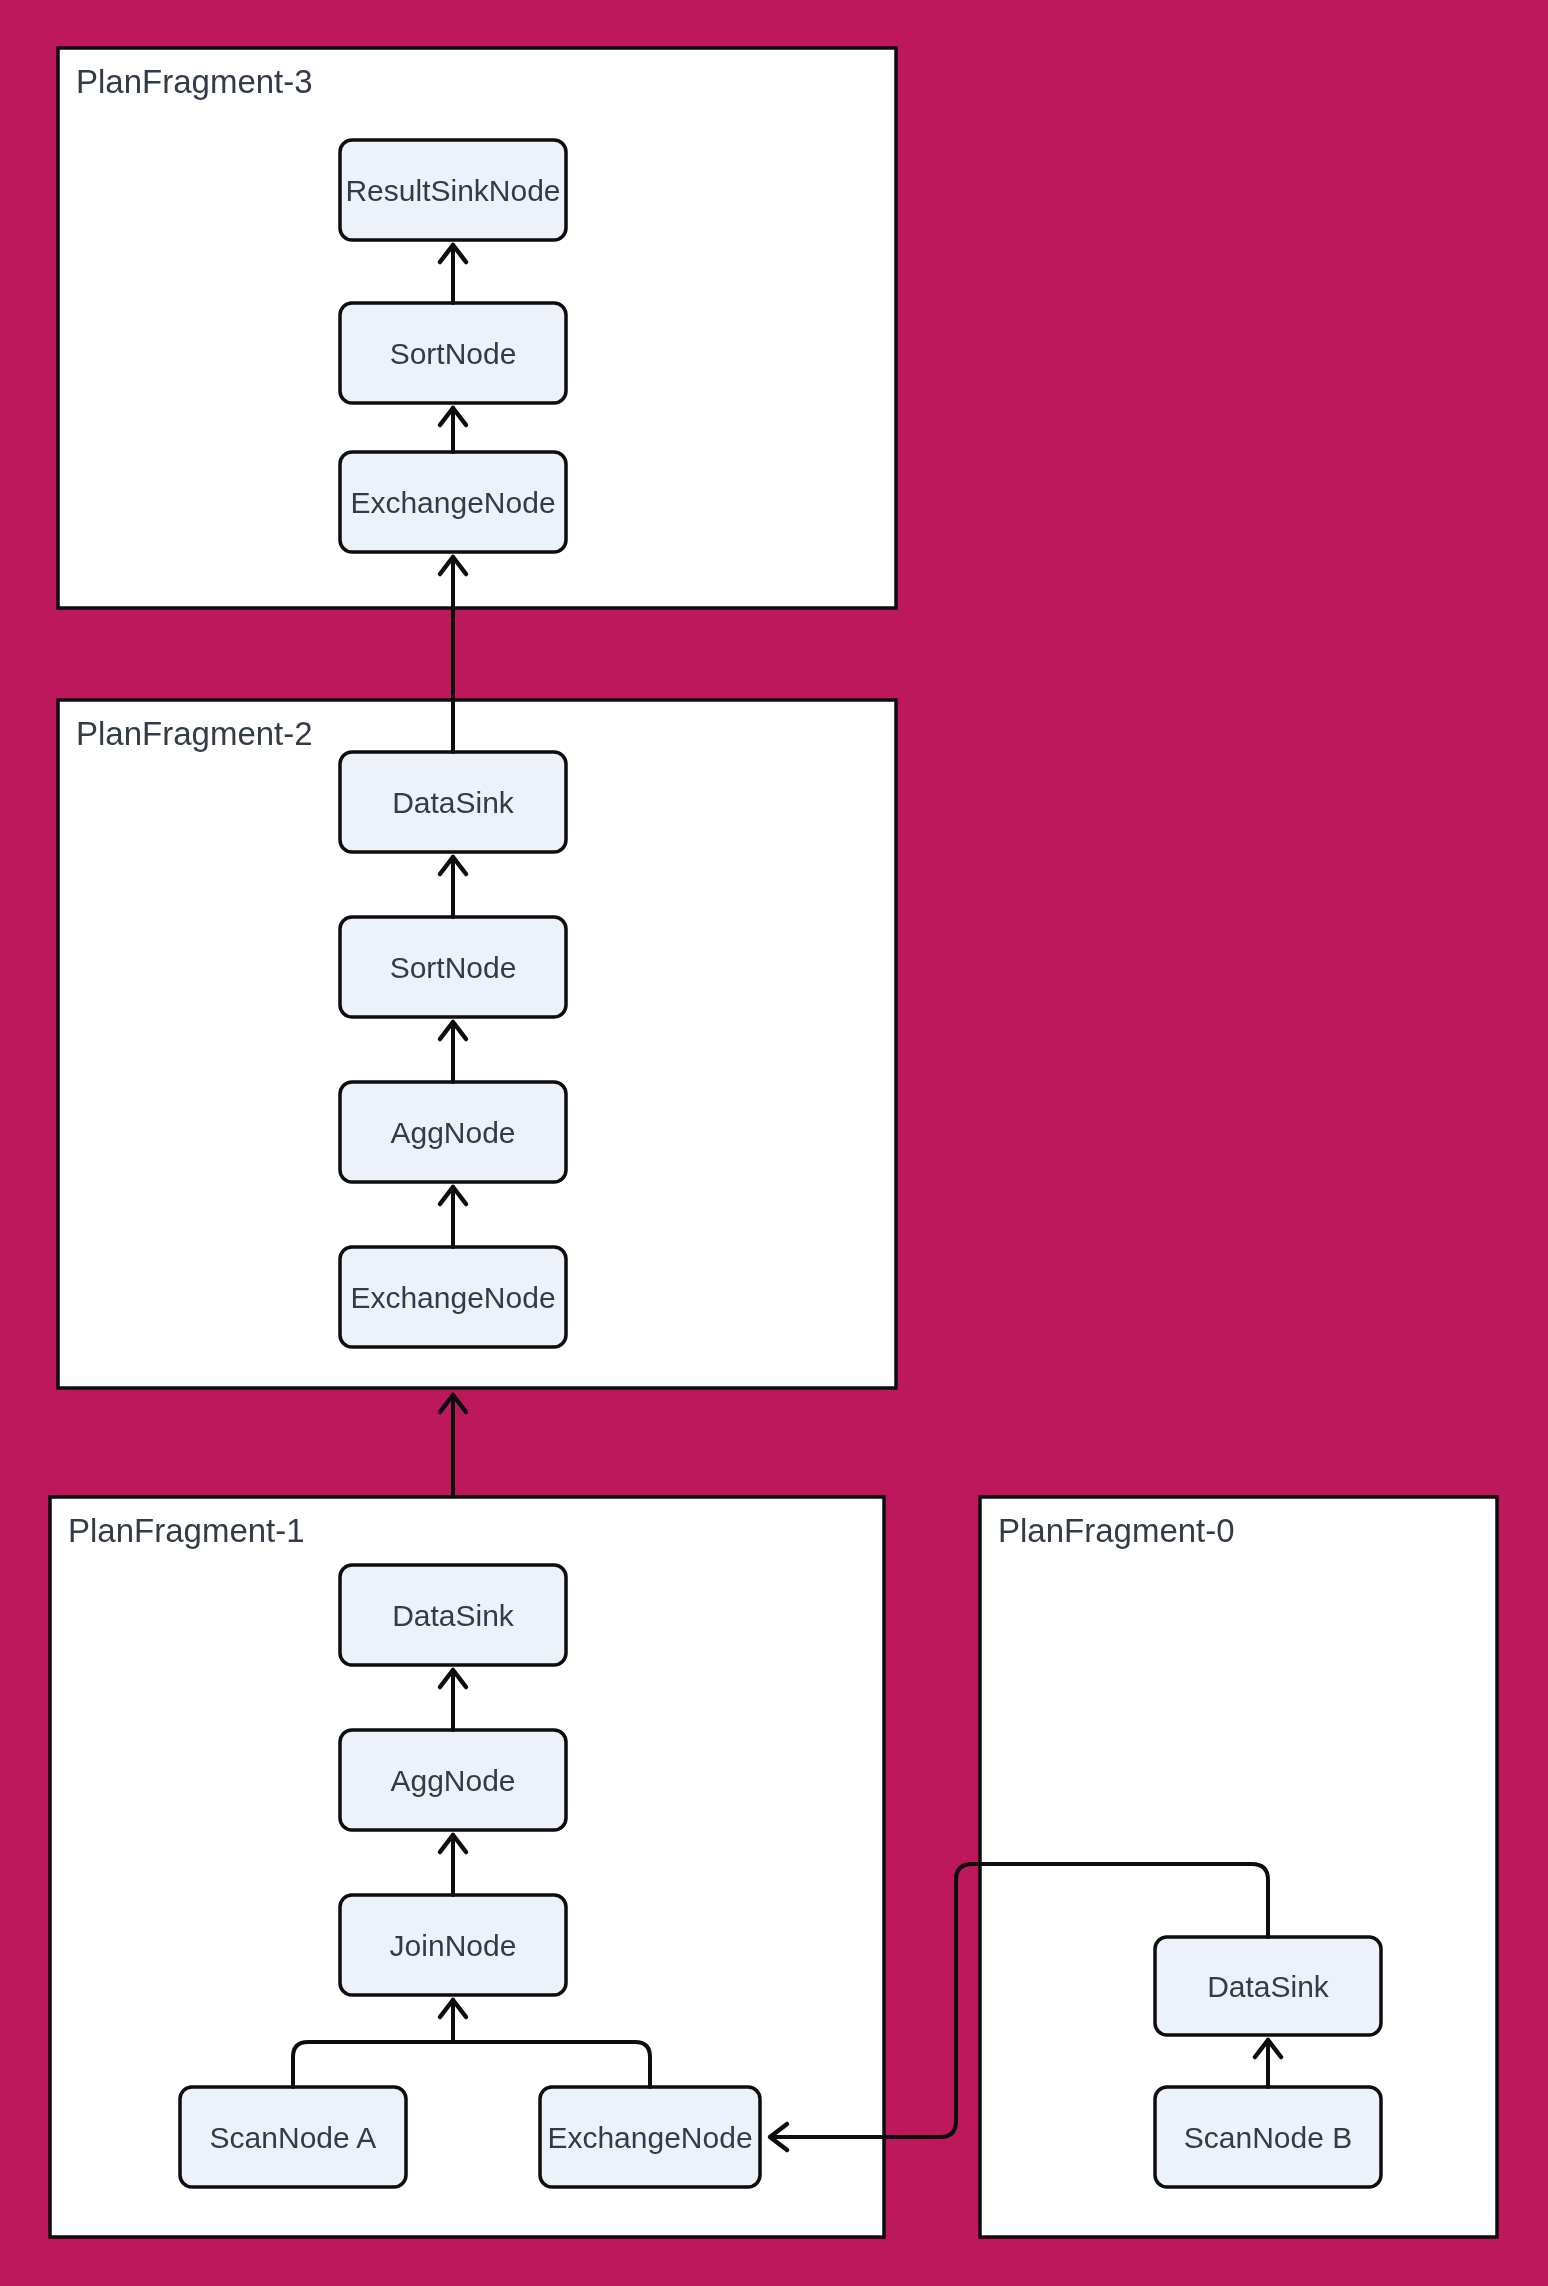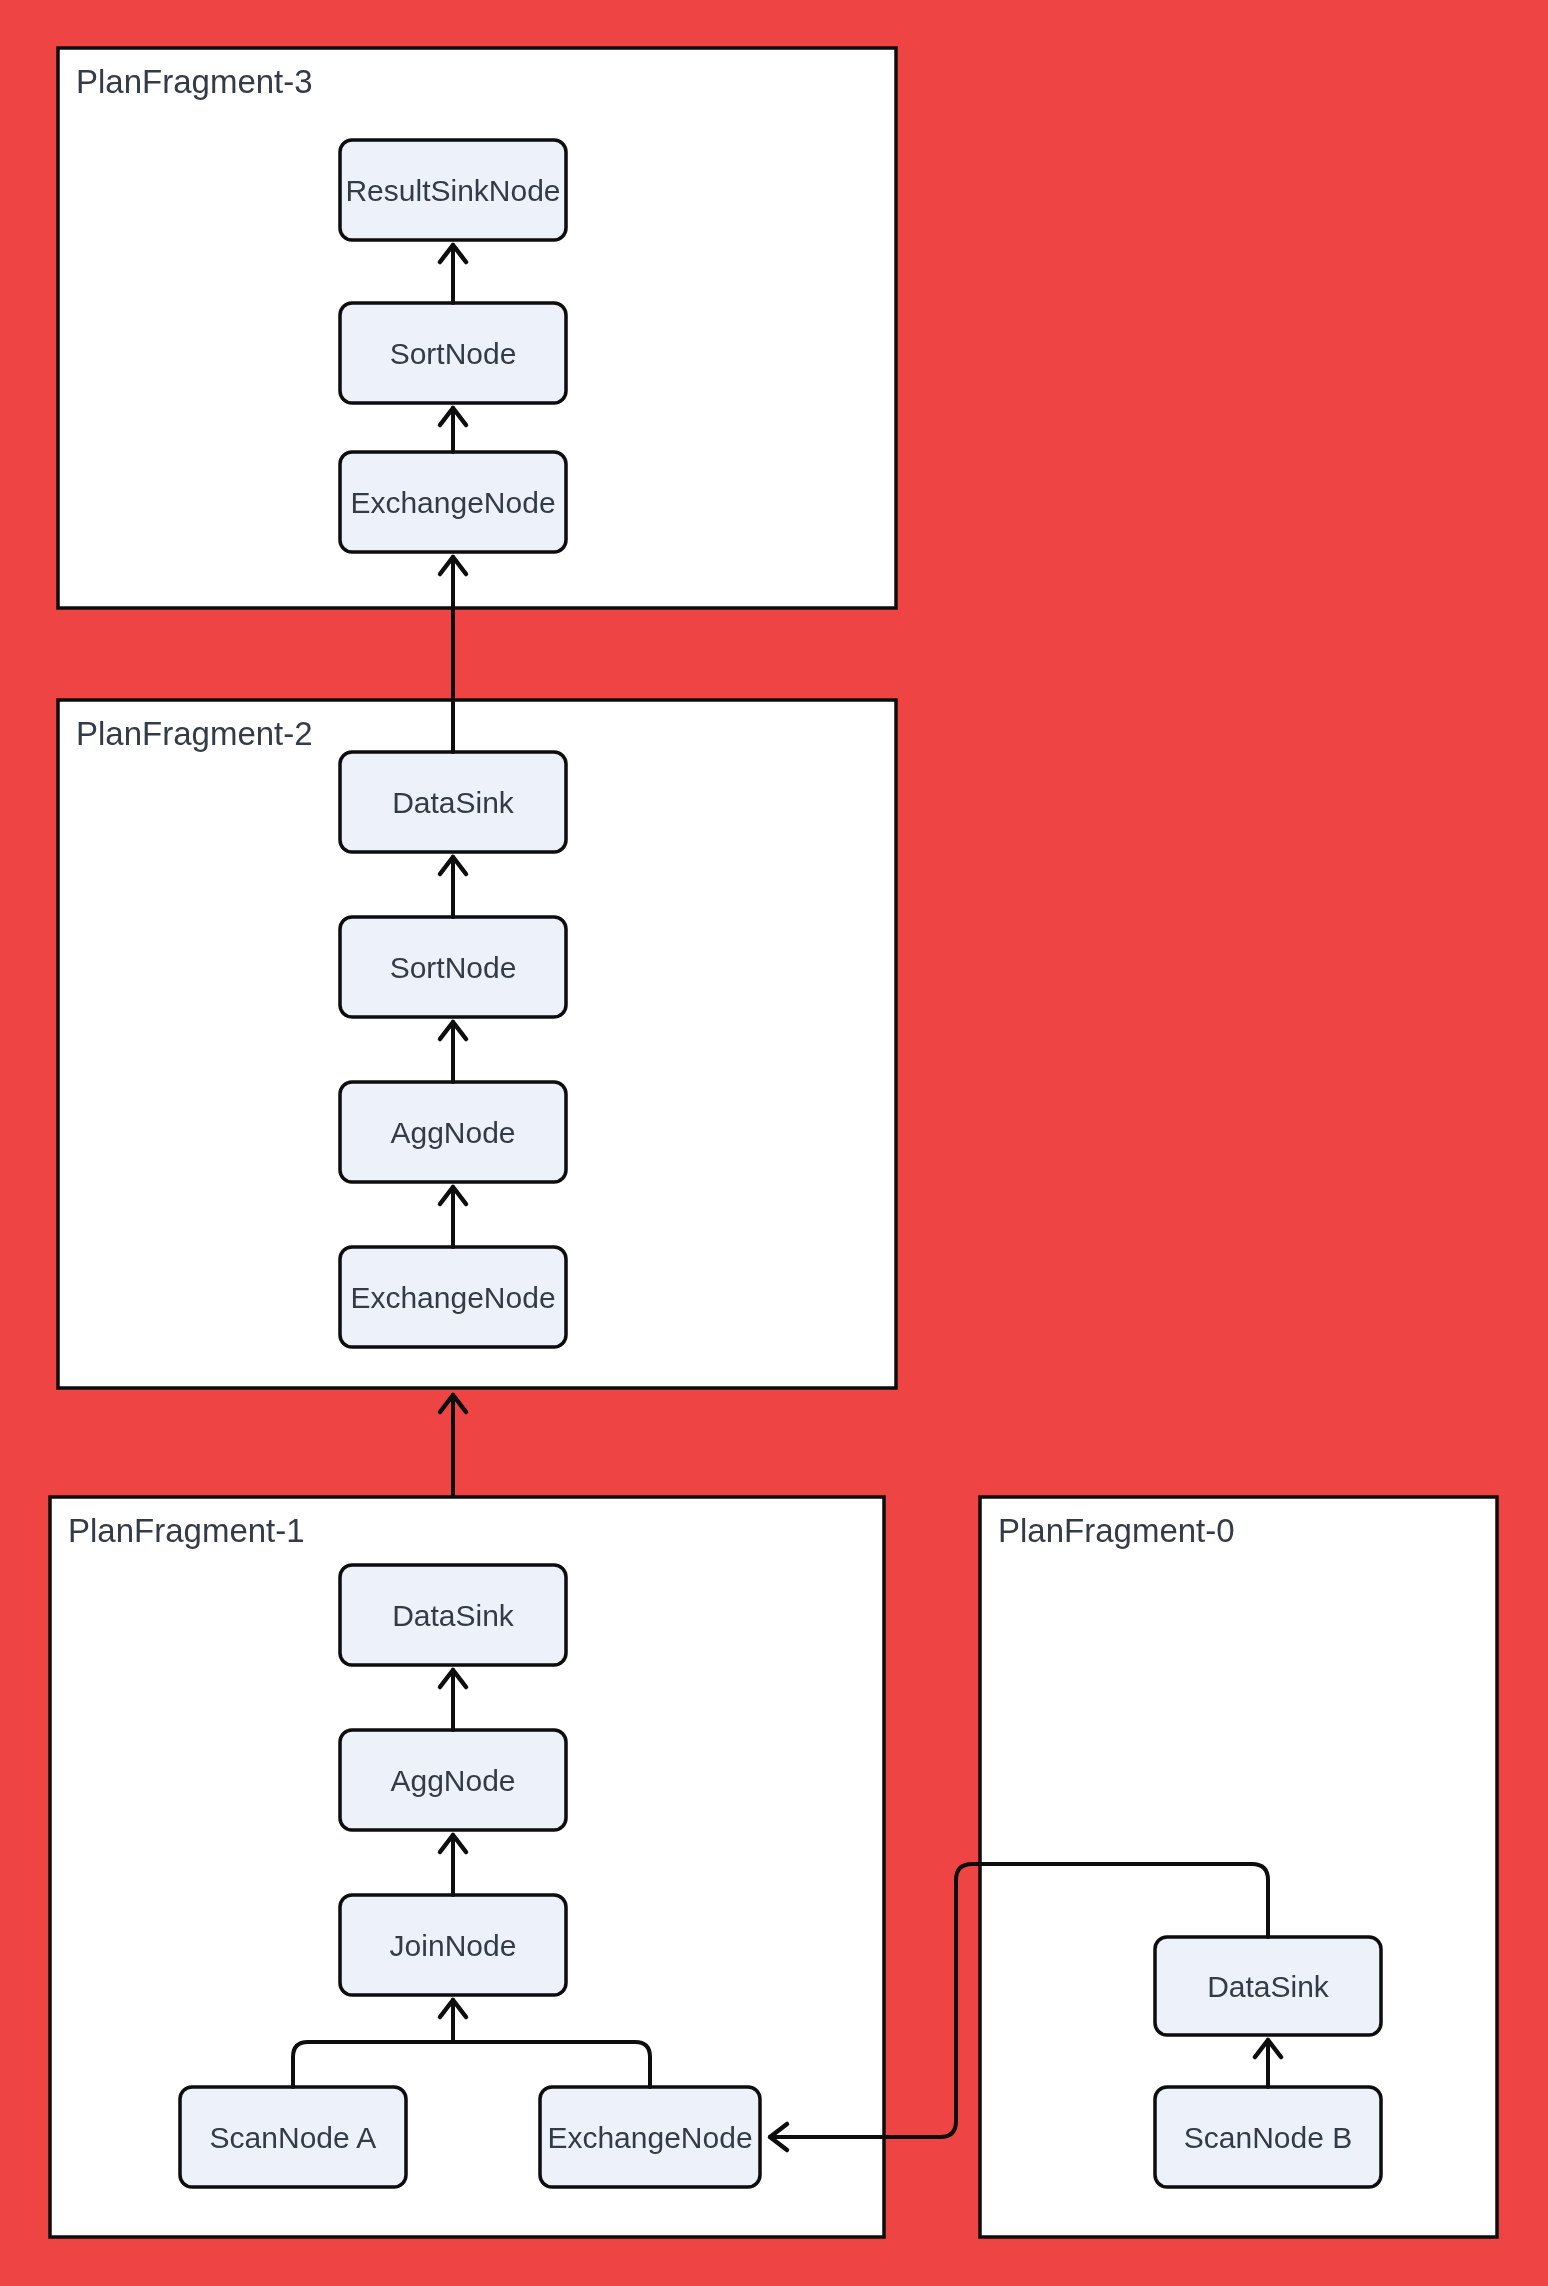--- a/index.html
+++ b/index.html
@@ -4,21 +4,21 @@
 <style>
   html, body {
     margin: 0;
     padding: 0;
     background: #ffffff;
   }
   .stage {
     position: relative;
     width: 1548px;
     height: 2286px;
-    background: #ef4444;
+    background: #be185d;
     font-family: "Liberation Sans", "DejaVu Sans", sans-serif;
   }
   svg {
     display: block;
   }
   .frag-box {
     fill: #ffffff;
     stroke: #0d0d0d;
     stroke-width: 3.5;
   }

